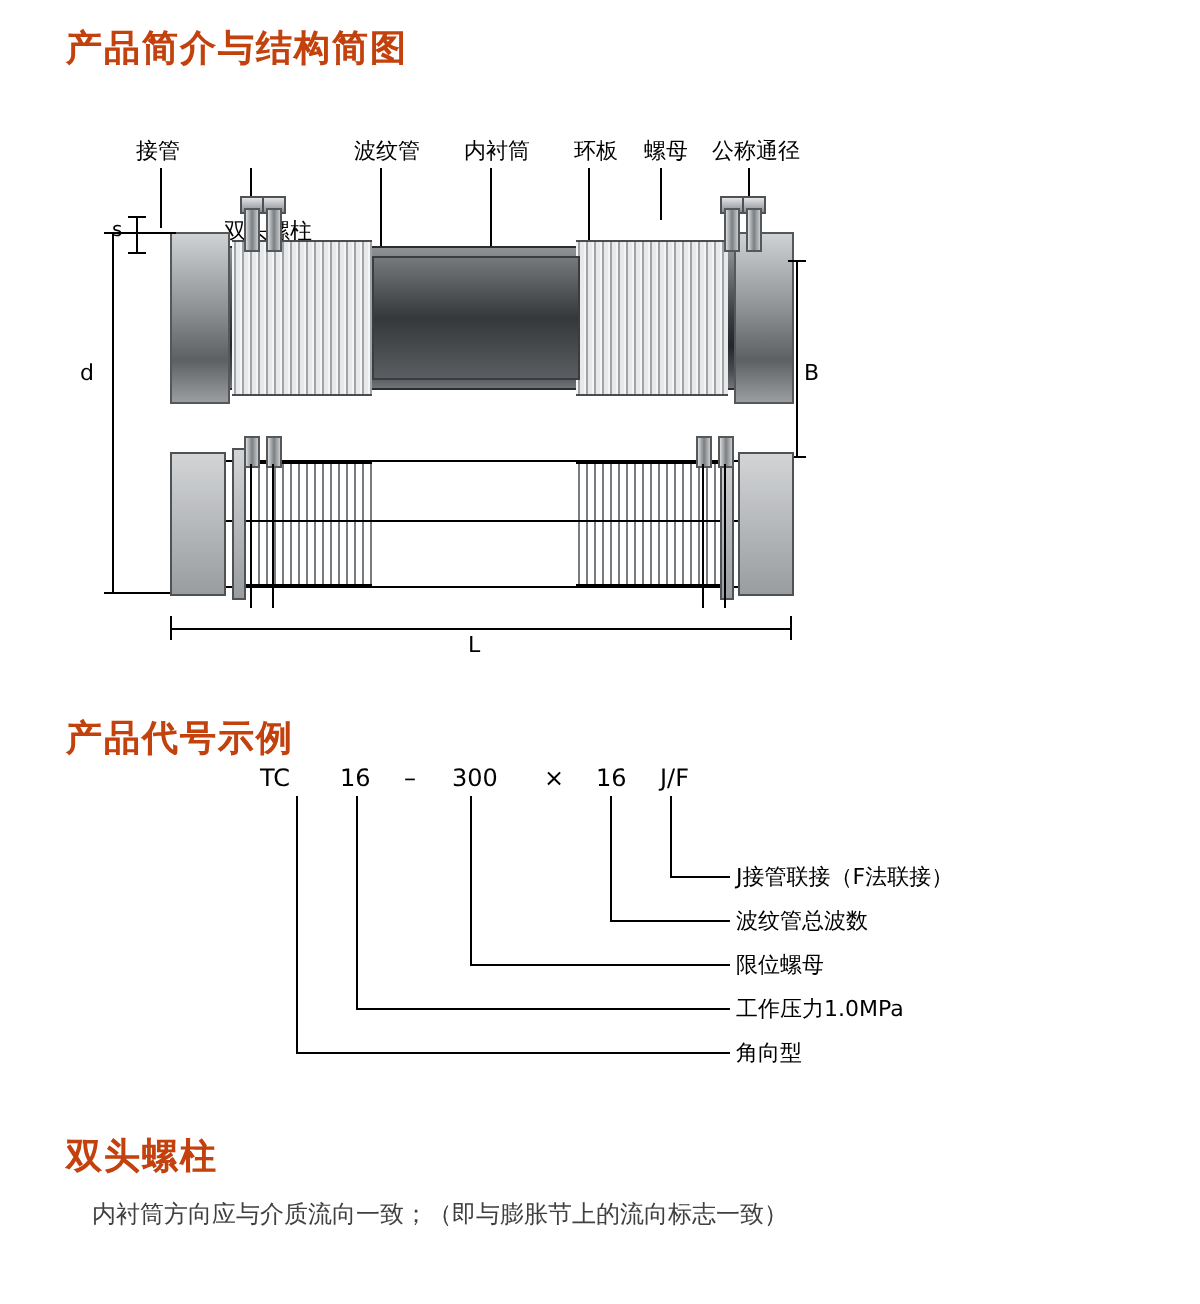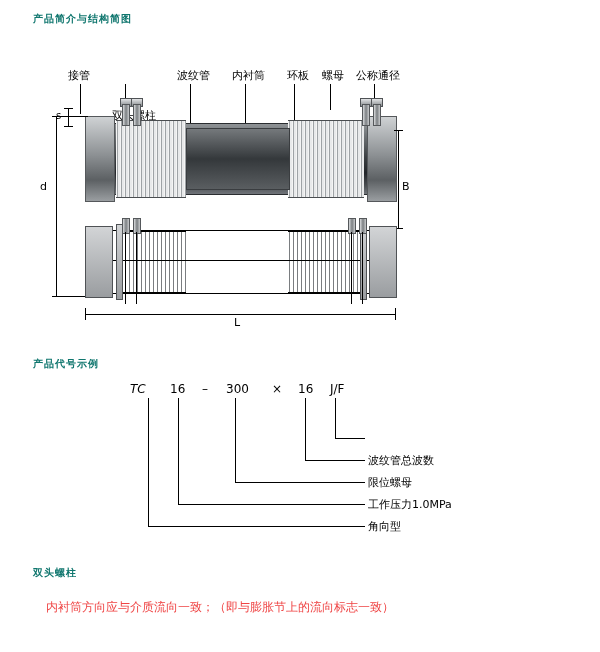--- a/index.html
+++ b/index.html
@@ -5,22 +5,22 @@
   html, body { margin:0; padding:0; }
   body {
     width:600px; height:652px;
     background:#ffffff;
     font-family:"DejaVu Sans", sans-serif;
     position:relative;
     overflow:hidden;
   }
   .section-title {
     position:absolute;
-    color:#0f766e;
-    font-size:10px;
+    color:#c2410c;
+    font-size:18px;
     font-weight:bold;
     letter-spacing:1px;
   }
   .section-title.t1 { left:33px; top:12px; }
   .section-title.t2 { left:33px; top:357px; }
   .section-title.t3 { left:33px; top:566px; }
 
   
   #figure1 { position:absolute; left:30px; top:68px; width:540px; height:260px; }
 
@@ -136,21 +136,21 @@
     font-size:11px;
     color:#000;
     white-space:nowrap;
   }
 
   
   #notes { position:absolute; left:46px; top:598px; width:520px; }
   #notes p {
     margin:0 0 6px 0;
     font-size:12px;
-    color:#ef4444;
+    color:#404040;
     line-height:18px;
   }
 </style>
 </head>
 <body>
 
 <div class="section-title t1">产品简介与结构简图</div>
 <div class="section-title t2">产品代号示例</div>
 <div class="section-title t3">双头螺柱</div>
 
@@ -233,30 +233,31 @@
   <div class="dim-h" style="left:55px; top:196px; width:0;"></div>
   <div class="dim-h" style="left:55px; top:246px; width:310px;"></div>
   <div class="dim-v" style="left:55px; top:240px; height:12px;"></div>
   <div class="dim-v" style="left:365px; top:240px; height:12px;"></div>
   <div class="lbl" style="left:204px; top:248px;">L</div>
 
 </div>
 
 <div id="figure2">
 
-  <div class="code-tok" style="left:100px; top:0px;font-style:italic;">TC</div>
+  <div class="code-tok" style="left:100px; top:0px;">TC</div>
   <div class="code-tok" style="left:140px; top:0px;">16</div>
   <div class="code-tok" style="left:172px; top:0px;">–</div>
   <div class="code-tok" style="left:196px; top:0px;">300</div>
   <div class="code-tok" style="left:242px; top:0px;">×</div>
   <div class="code-tok" style="left:268px; top:0px;">16</div>
   <div class="code-tok" style="left:300px; top:0px;">J/F</div>
 
   <div class="leader-v" style="left:305px; top:16px; height:40px;"></div>
   <div class="leader-h" style="left:305px; top:56px; width:30px;"></div>
+  <div class="leader-lbl" style="left:338px; top:49px;">J接管联接（F法联接）</div>
 
   <div class="leader-v" style="left:275px; top:16px; height:62px;"></div>
   <div class="leader-h" style="left:275px; top:78px; width:60px;"></div>
   <div class="leader-lbl" style="left:338px; top:71px;">波纹管总波数</div>
 
   <div class="leader-v" style="left:205px; top:16px; height:84px;"></div>
   <div class="leader-h" style="left:205px; top:100px; width:130px;"></div>
   <div class="leader-lbl" style="left:338px; top:93px;">限位螺母</div>
 
   <div class="leader-v" style="left:148px; top:16px; height:106px;"></div>

